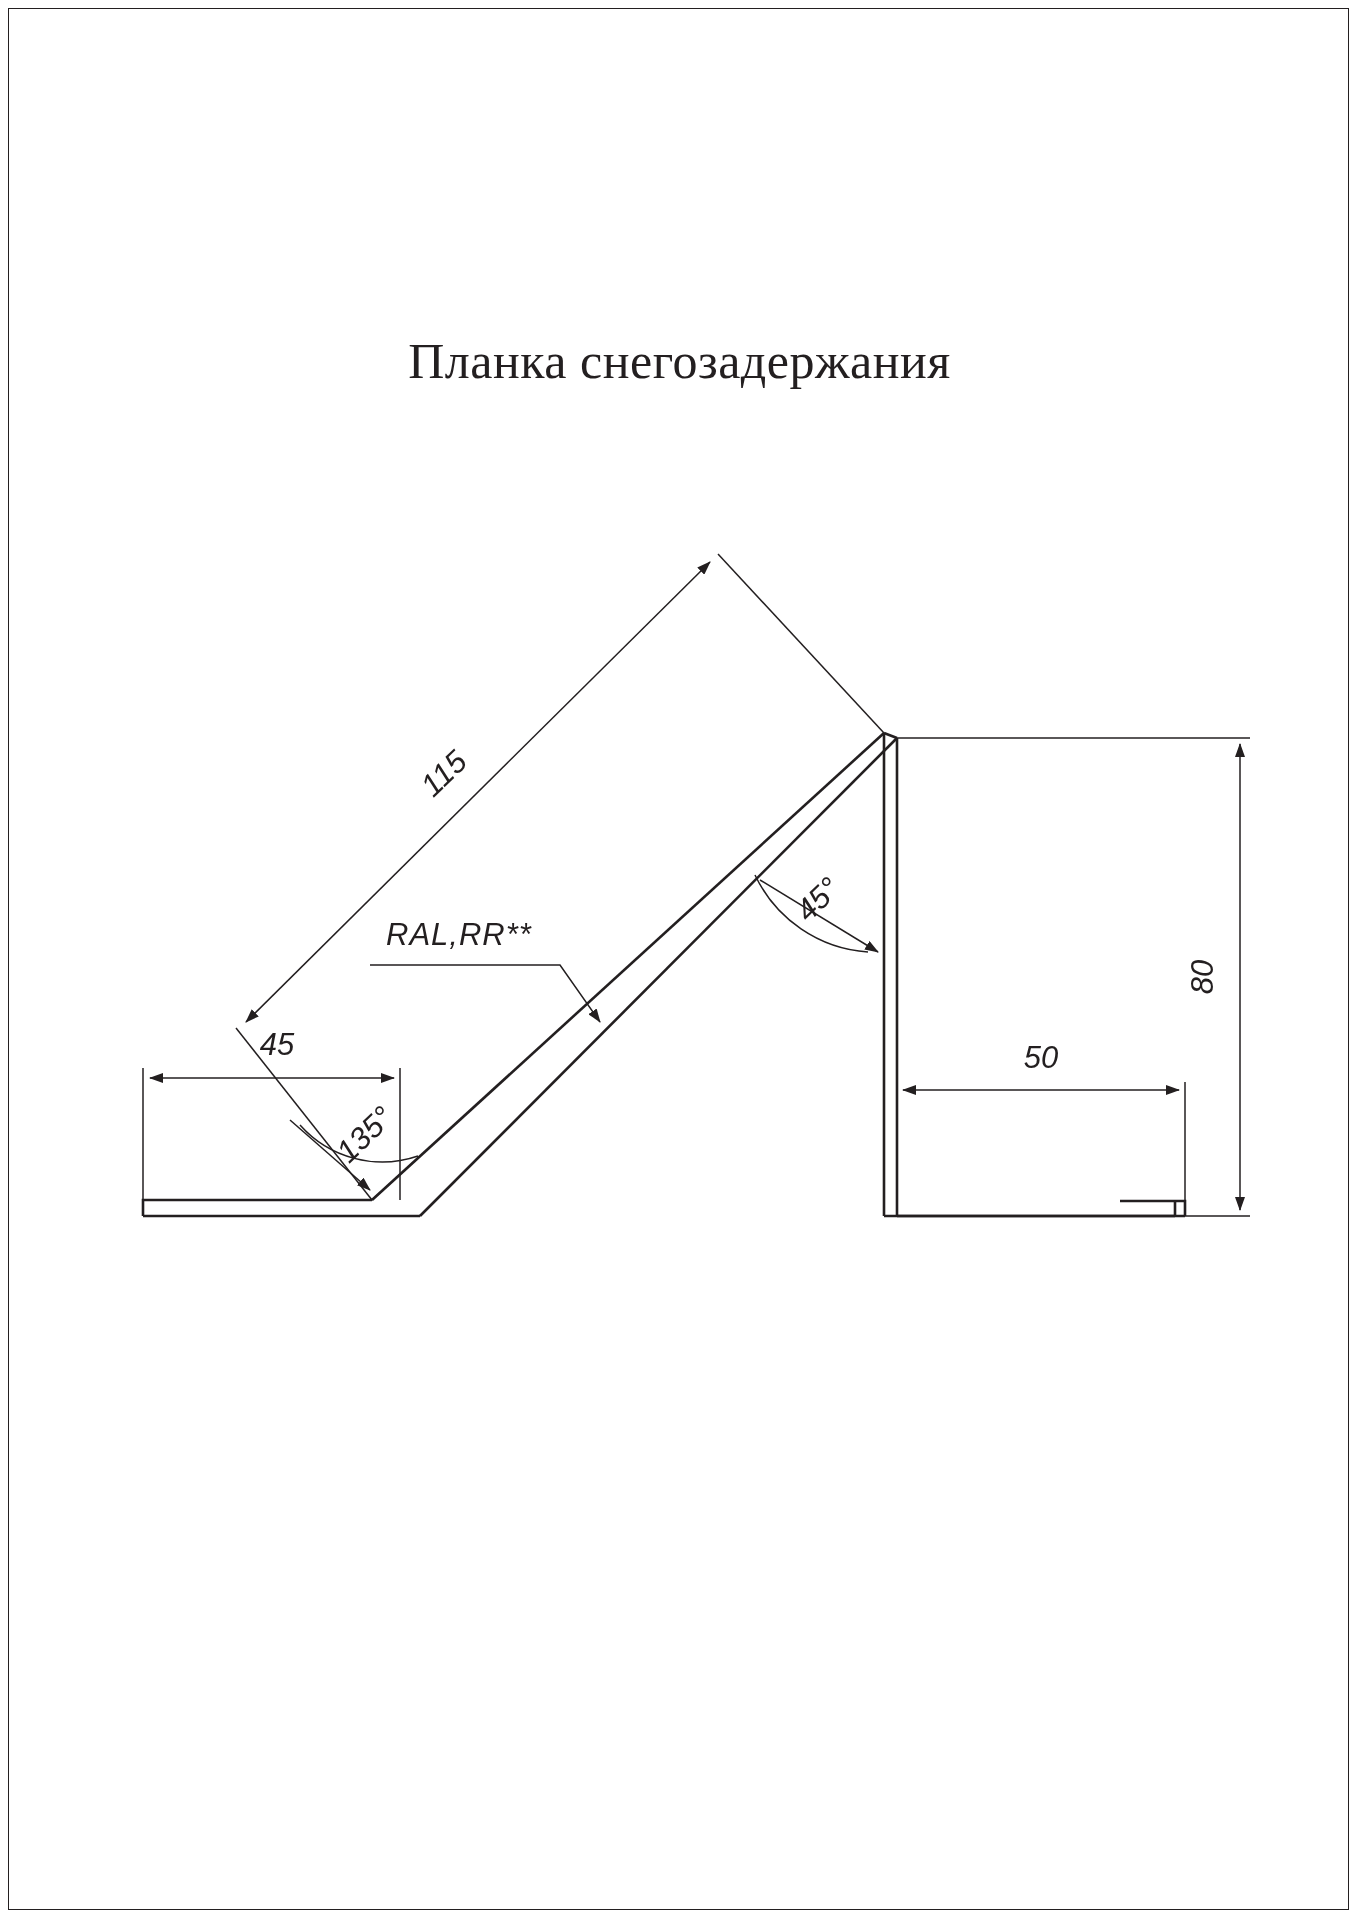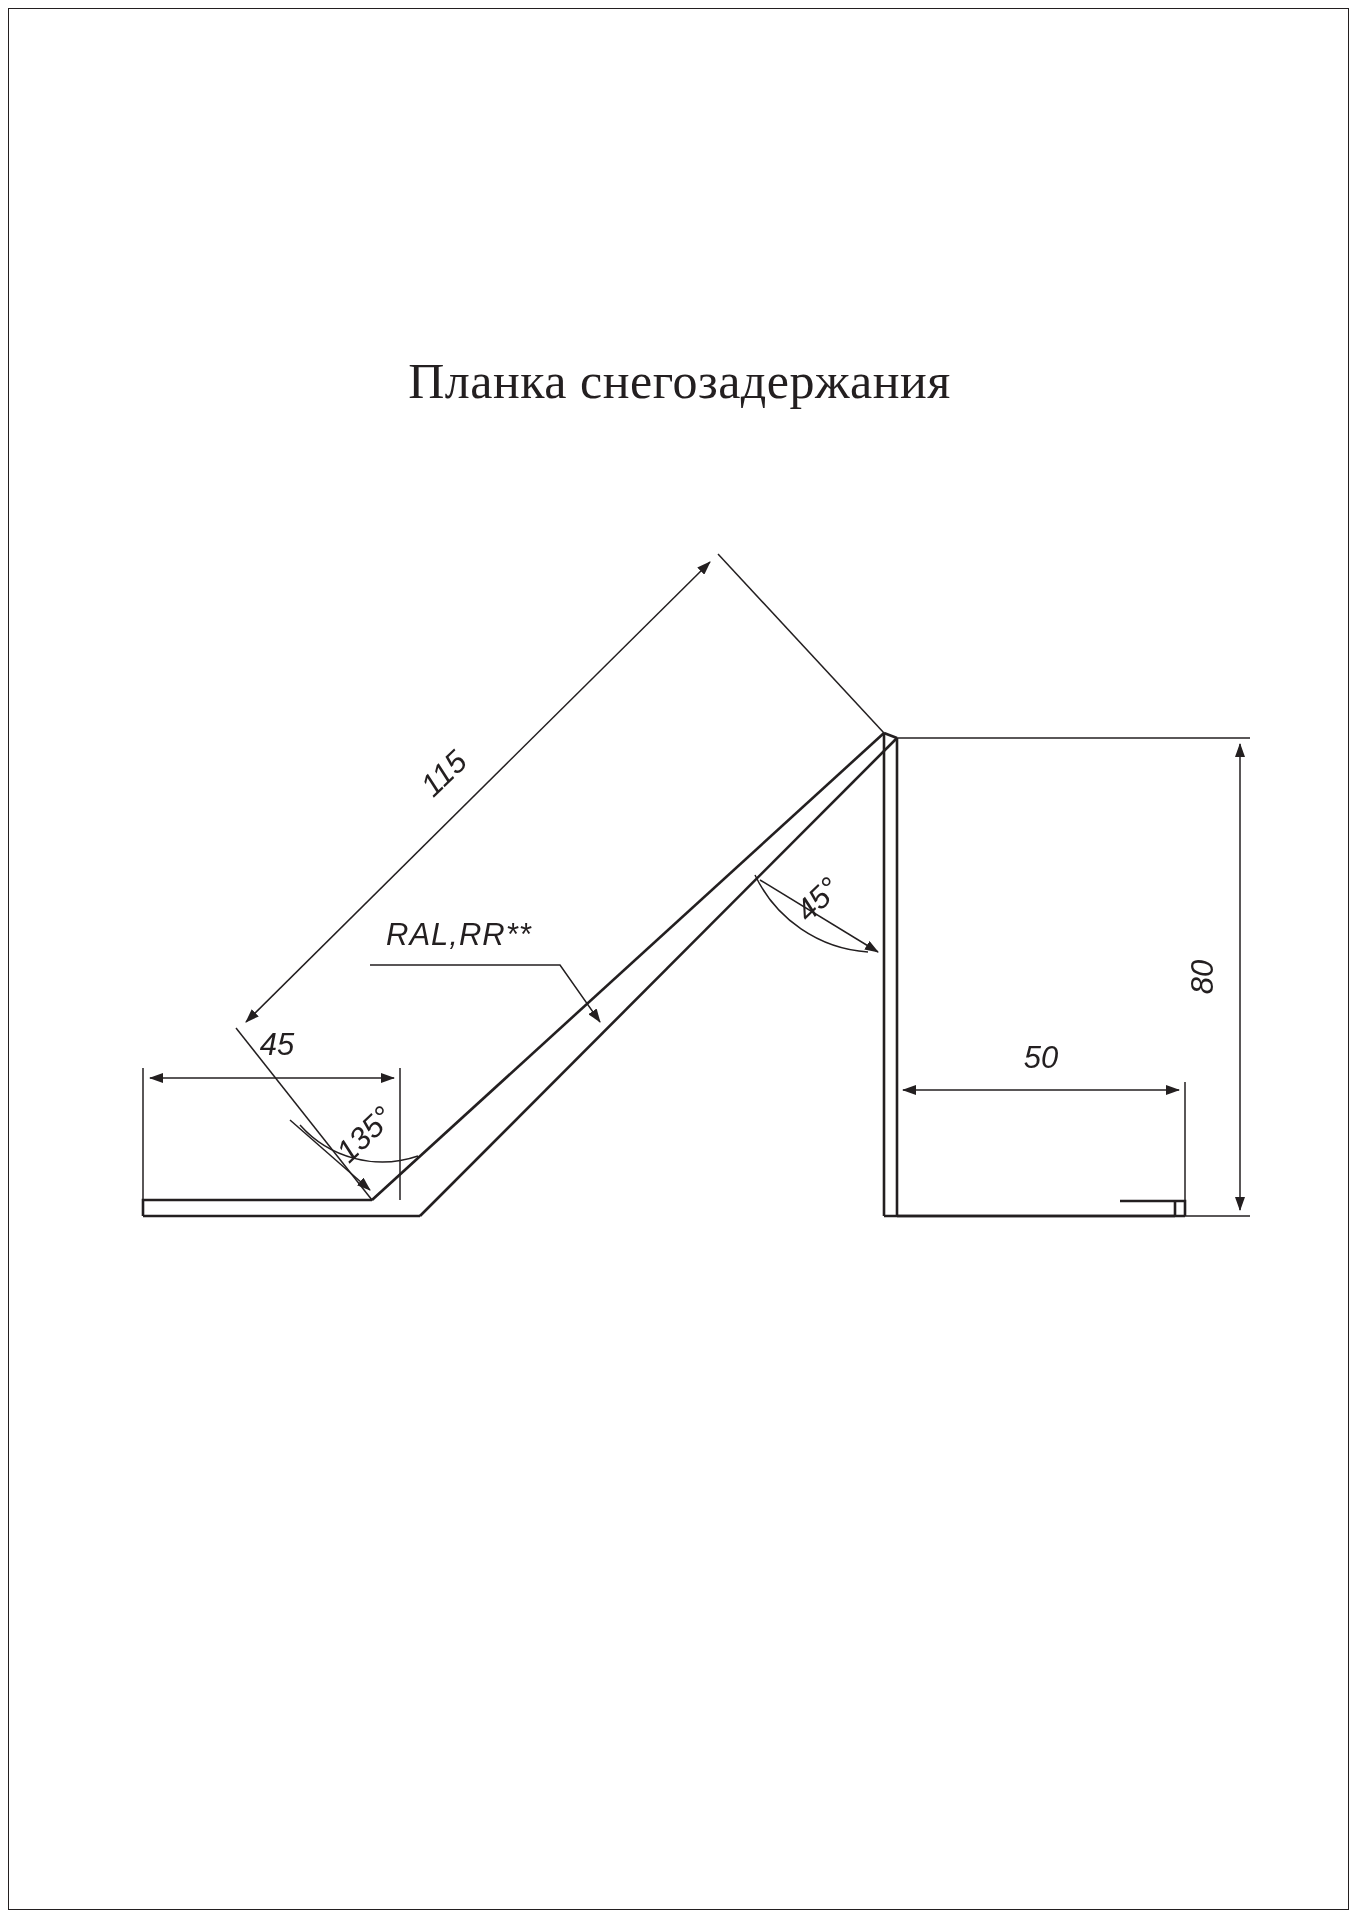--- a/index.html
+++ b/index.html
@@ -28,21 +28,21 @@
     top: 8px;
     width: 1341px;
     height: 1902px;
     border: 1px solid #231f20;
     box-sizing: border-box;
     pointer-events: none;
   }
   #drawing-title {
     position: absolute;
     left: 0;
-    top: 352px;
+    top: 332px;
     width: 1359px;
     text-align: center;
     font-family: "Liberation Serif", serif;
     font-size: 50px;
     color: #231f20;
     letter-spacing: 0.5px;
   }
   svg.figure {
     position: absolute;
     left: 0;

